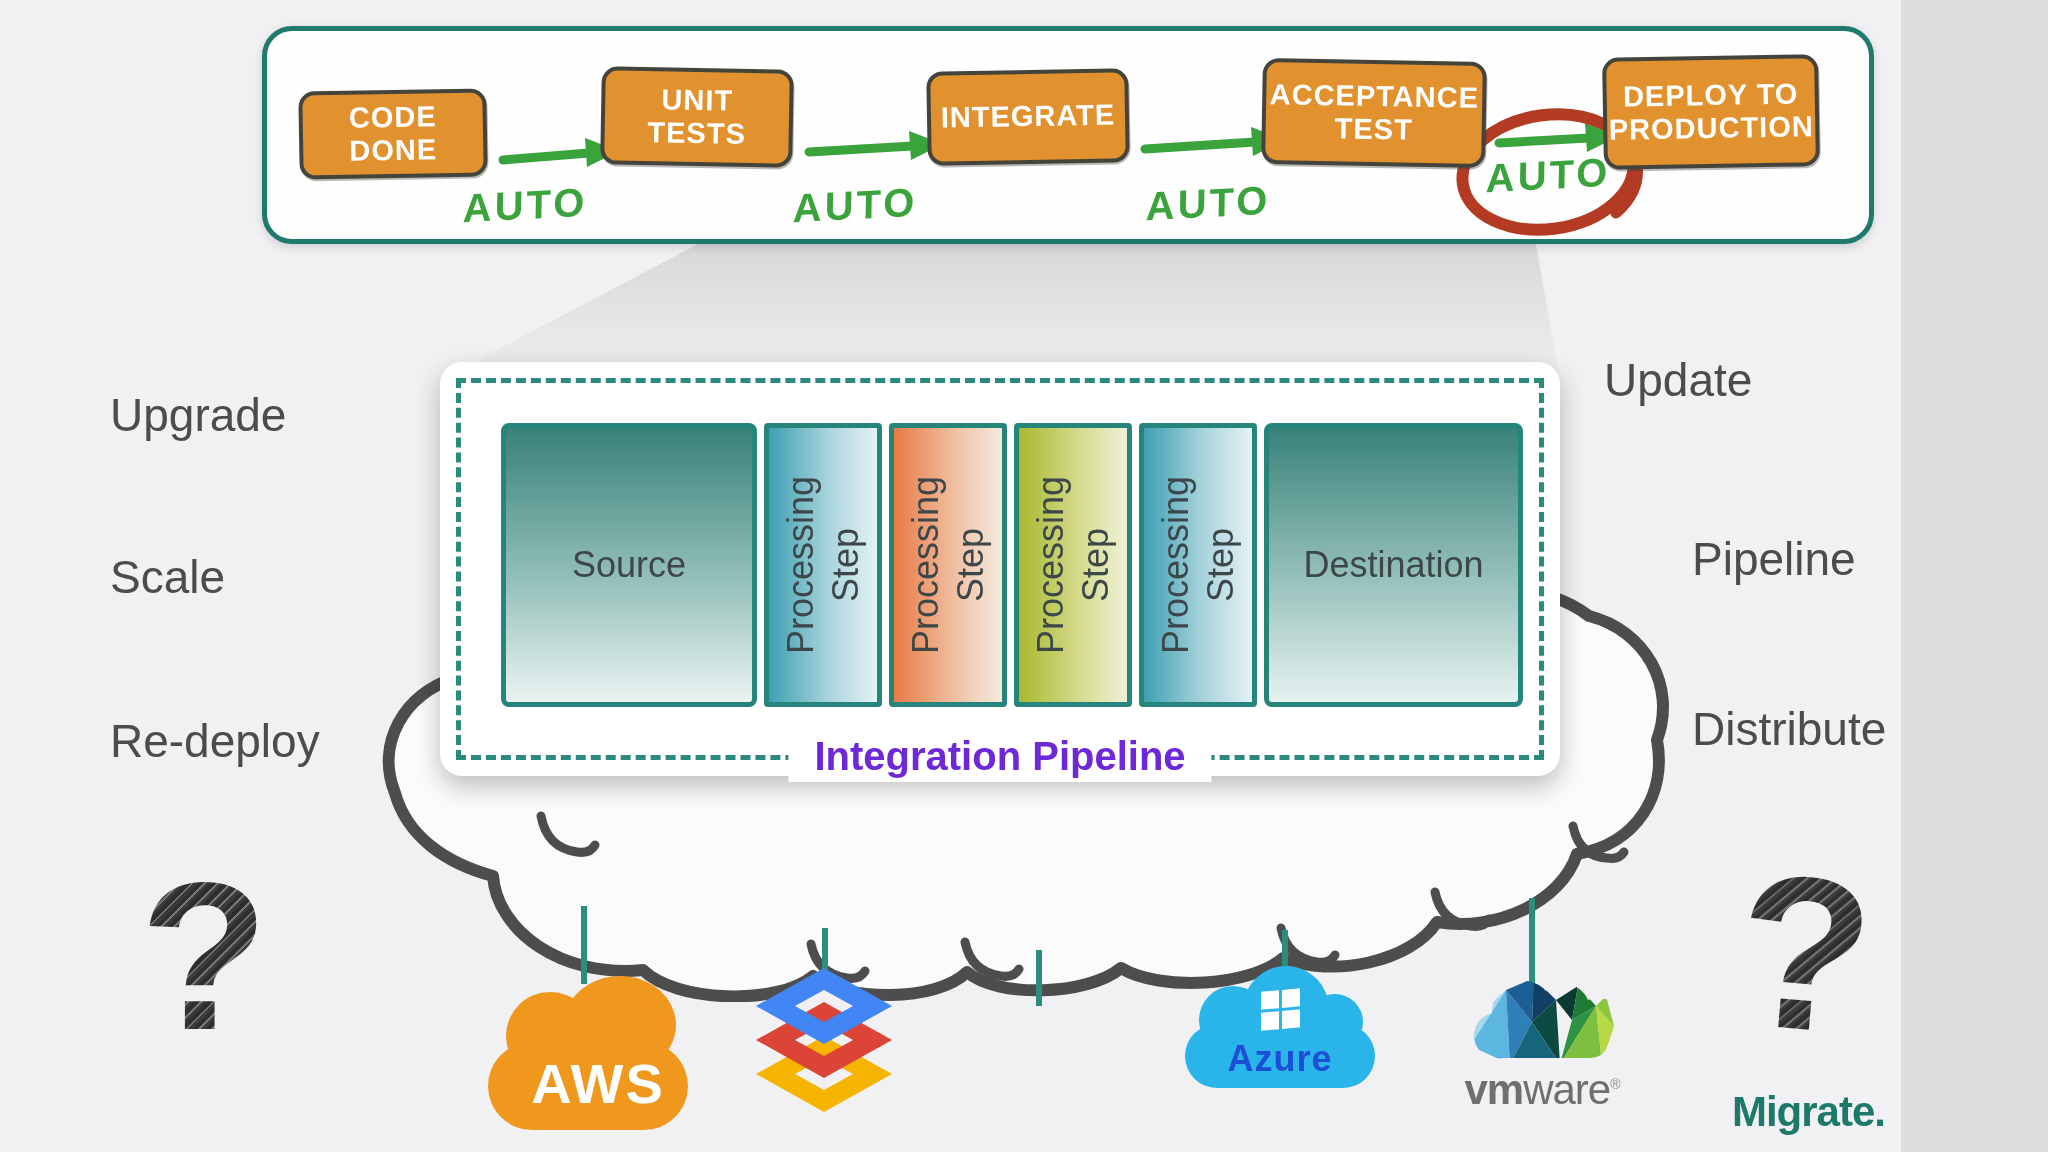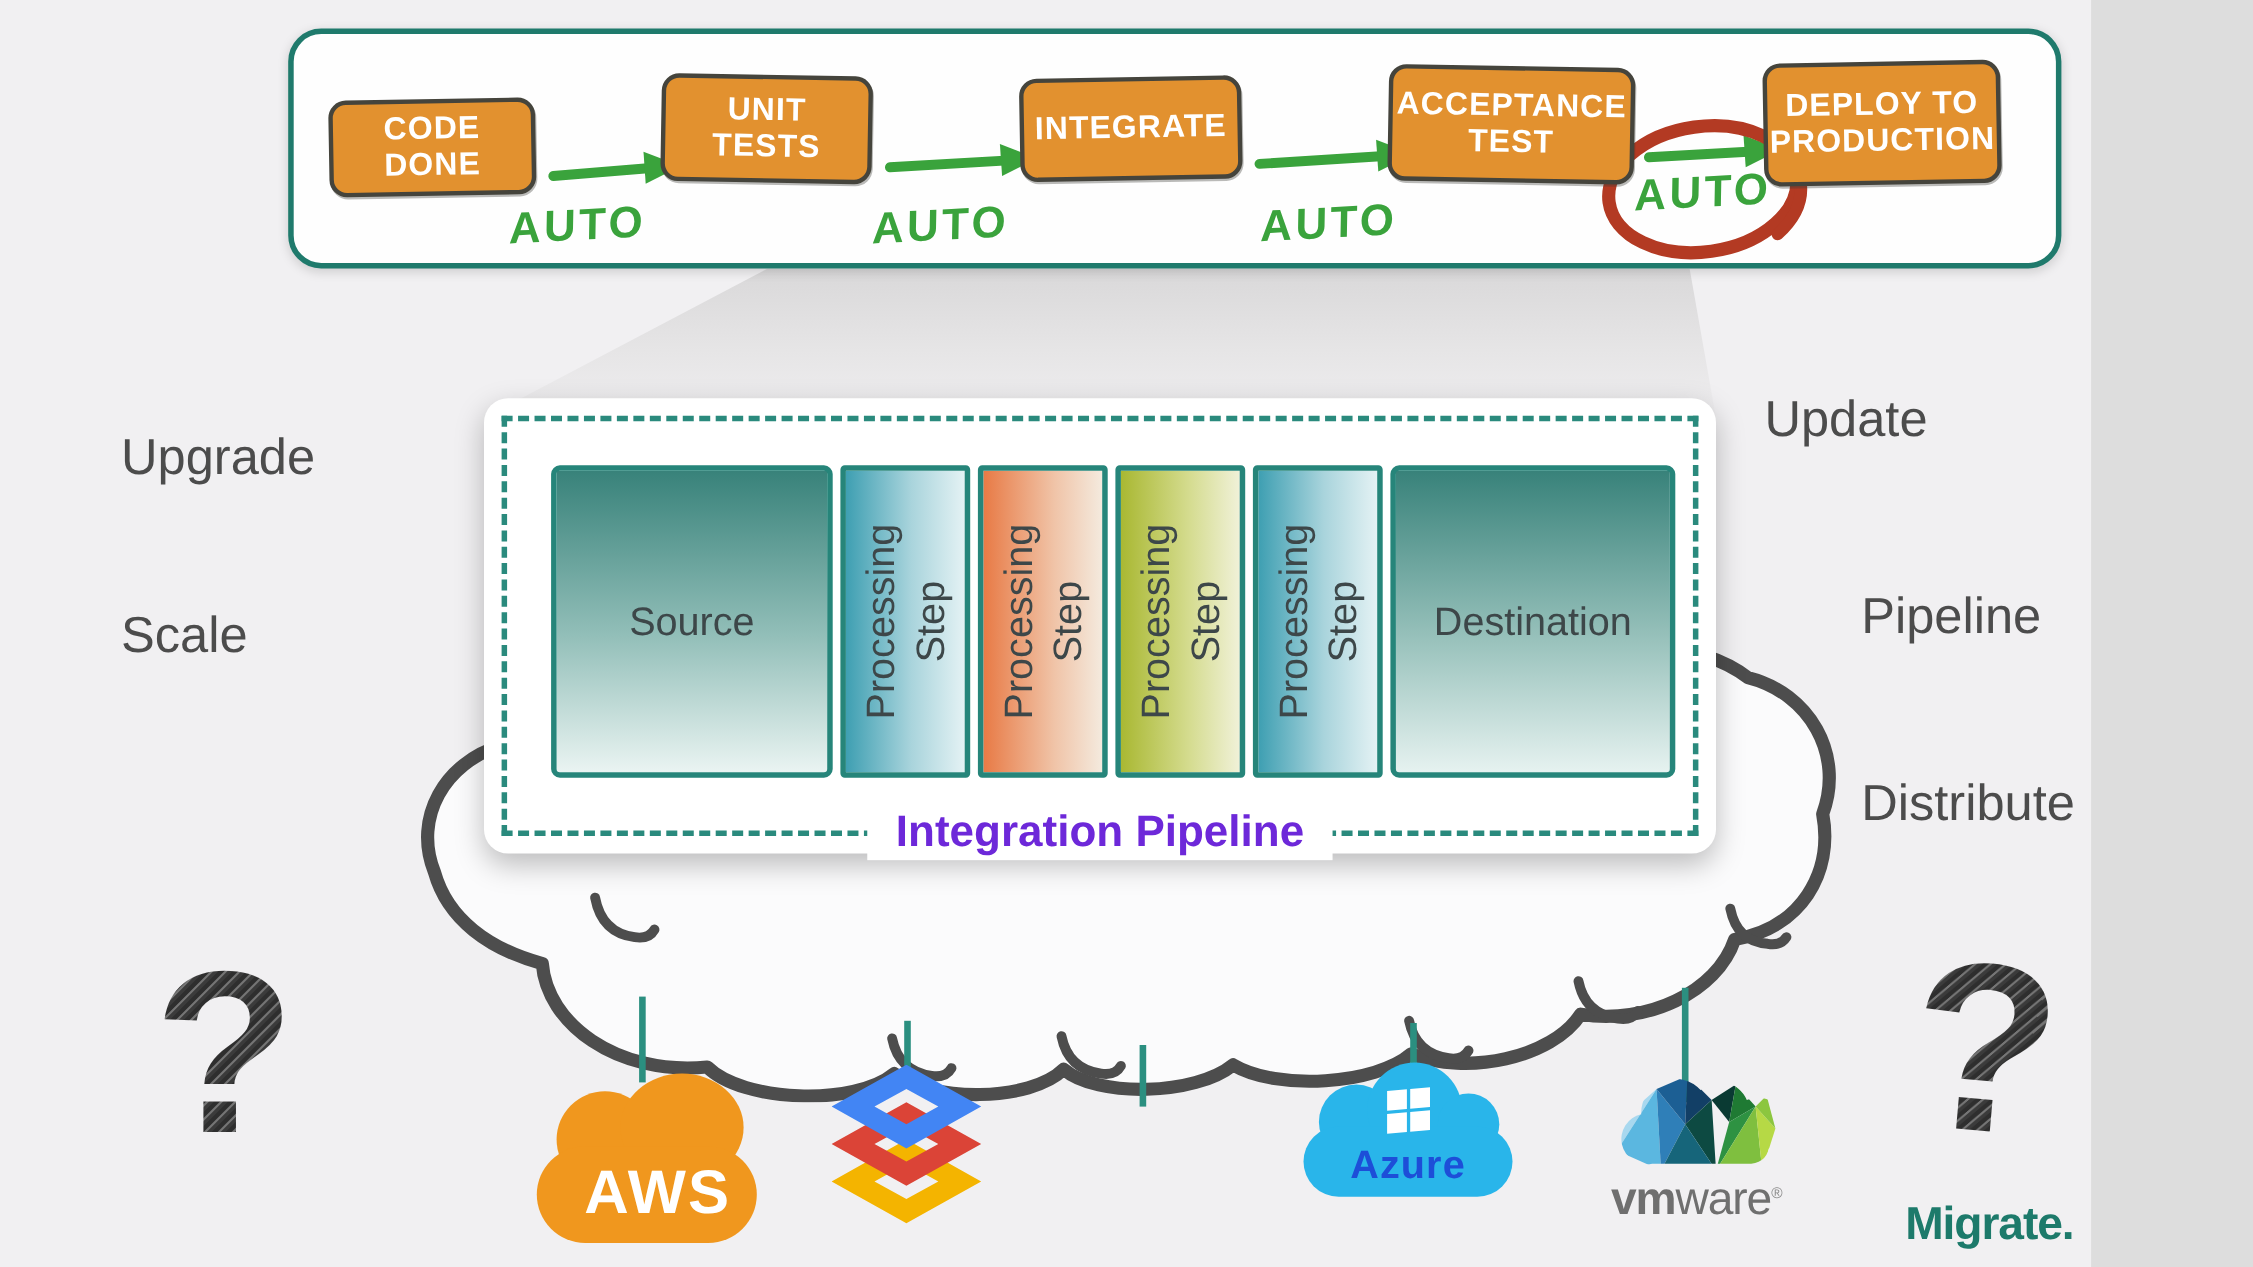--- a/index.html
+++ b/index.html
@@ -224,20 +224,21 @@
   </div>
 
   <div class="string" style="left:581px;top:906px;height:78px;"></div>
   <div class="string" style="left:822px;top:928px;height:62px;"></div>
   <div class="string" style="left:1036px;top:950px;height:56px;"></div>
   <div class="string" style="left:1282px;top:930px;height:66px;"></div>
   <div class="string" style="left:1529px;top:898px;height:104px;"></div>
 
   <div class="side-label" style="left:110px;top:392px;">Upgrade</div>
   <div class="side-label" style="left:110px;top:554px;">Scale</div>
+  <div class="side-label" style="left:110px;top:718px;">Re-deploy</div>
   <div class="side-label" style="left:1604px;top:357px;">Update</div>
   <div class="side-label" style="left:1692px;top:536px;">Pipeline</div>
   <div class="side-label" style="left:1692px;top:706px;">Distribute</div>
 
   <div class="qmark" style="left:140px;top:852px;">?</div>
   <div class="qmark" style="left:1738px;top:845px;transform:rotate(5deg);font-size:218px;">?</div>
 
   <div class="logo aws" style="left:488px;top:975px;width:220px;height:155px;">
     <span class="puff" style="left:18px;bottom:50px;width:88px;height:88px;"></span>
     <span class="puff" style="left:76px;bottom:56px;width:112px;height:98px;"></span>

